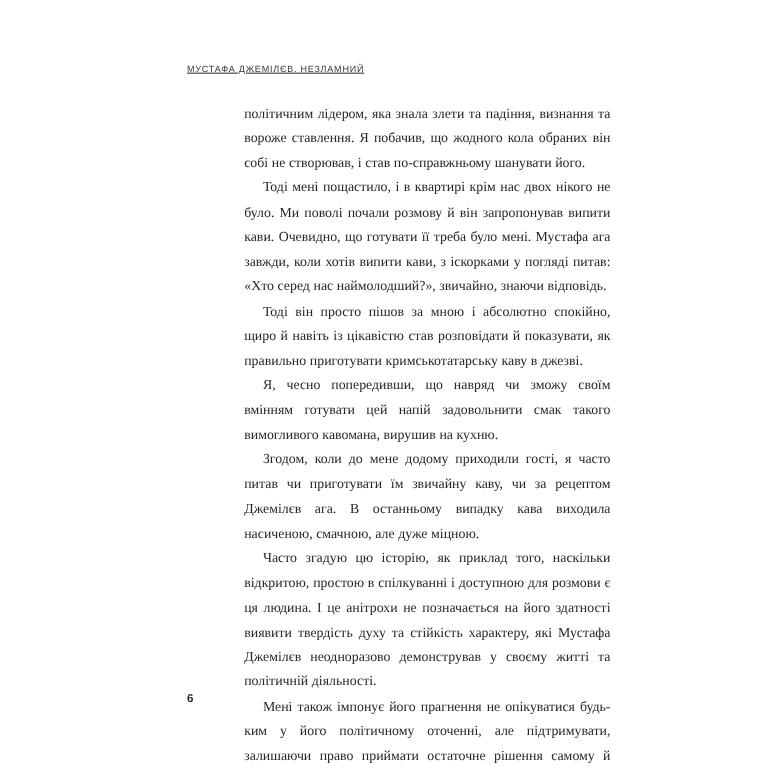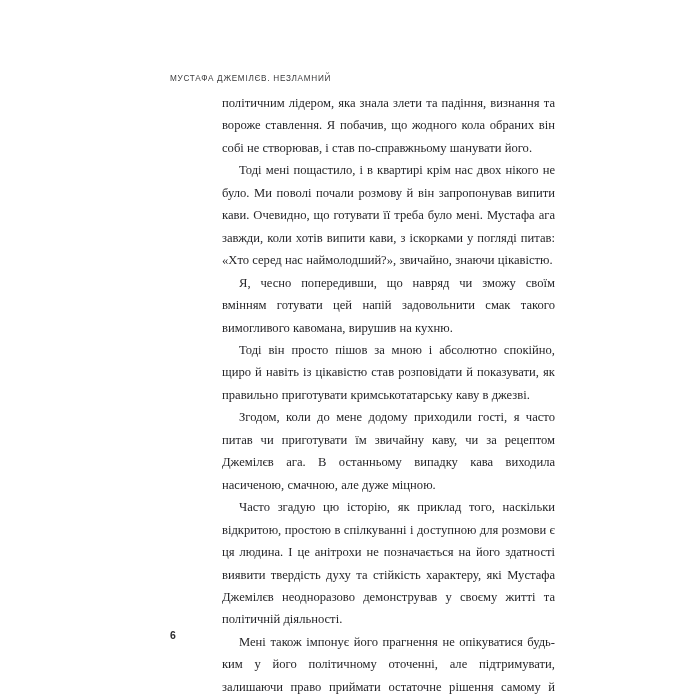--- a/index.html
+++ b/index.html
@@ -11,28 +11,29 @@
     position: relative;
     width: 700px;
     height: 700px;
     background: #ffffff;
     overflow: hidden;
     font-family: "Liberation Serif", "DejaVu Serif", serif;
   }
   .running-head {
     position: absolute;
     left: 170px;
-    top: 74px;
+    top: 58px;
     font-family: "Liberation Sans", "DejaVu Sans", sans-serif;
     font-size: 8.2px;
     letter-spacing: 0.72px;
     color: #3a3a3c;
     text-transform: uppercase;
     white-space: nowrap;
     font-weight: 400;
+    text-decoration: underline;
   }
   .text-block {
     position: absolute;
     left: 222px;
     top: 92px;
     width: 333px;
   }
   .text-block p {
     margin: 0;
     text-indent: 17px;
@@ -62,23 +63,23 @@
 </style>
 </head>
 <body>
 
 <div class="page">
 
   <div class="running-head">МУСТАФА ДЖЕМІЛЄВ. НЕЗЛАМНИЙ</div>
 
   <div class="text-block">
     <p class="cont">політичним лідером, яка знала злети та падіння, визнання та вороже ставлення. Я побачив, що жодного кола обраних він собі не створював, і став по-справжньому шанувати його.</p>
-    <p>Тоді мені пощастило, і в квартирі крім нас двох нікого не було. Ми поволі почали розмову й він запропонував випити кави. Очевидно, що готувати її треба було мені. Мустафа ага завжди, коли хотів випити кави, з іскорками у погляді питав: «Хто серед нас наймолодший?», звичайно, знаючи цікавістю.</p>
+    <p>Тоді мені пощастило, і в квартирі крім нас двох нікого не було. Ми поволі почали розмову й він запропонував випити кави. Очевидно, що готувати її треба було мені. Мустафа ага завжди, коли хотів випити кави, з іскорками у погляді питав: «Хто серед нас наймолодший?», звичайно, знаючи відповідь.</p>
+    <p>Тоді він просто пішов за мною і абсолютно спокійно, щиро й навіть із цікавістю став розповідати й показувати, як правильно приготувати кримськотатарську каву в джезві.</p>
     <p>Я, чесно попередивши, що навряд чи зможу своїм вмінням готувати цей напій задовольнити смак такого вимогливого кавомана, вирушив на кухню.</p>
-    <p>Тоді він просто пішов за мною і абсолютно спокійно, щиро й навіть із цікавістю став розповідати й показувати, як правильно приготувати кримськотатарську каву в джезві.</p>
     <p>Згодом, коли до мене додому приходили гості, я часто питав чи приготувати їм звичайну каву, чи за рецептом Джемілєв ага. В останньому випадку кава виходила насиченою, смачною, але дуже міцною.</p>
     <p>Часто згадую цю історію, як приклад того, наскільки відкритою, простою в спілкуванні і доступною для розмови є ця людина. І це анітрохи не позначається на його здатності виявити твердість духу та стійкість характеру, які Мустафа Джемілєв неодноразово демонстрував у своєму житті та політичній діяльності.</p>
     <p>Мені також імпонує його прагнення не опікуватися будь-ким у його політичному оточенні, але підтримувати, залишаючи право приймати остаточне рішення самому й самому нести відповідальність за нього.</p>
 
   </div>
 
   <div class="folio">6</div>
 
 </div>
 

